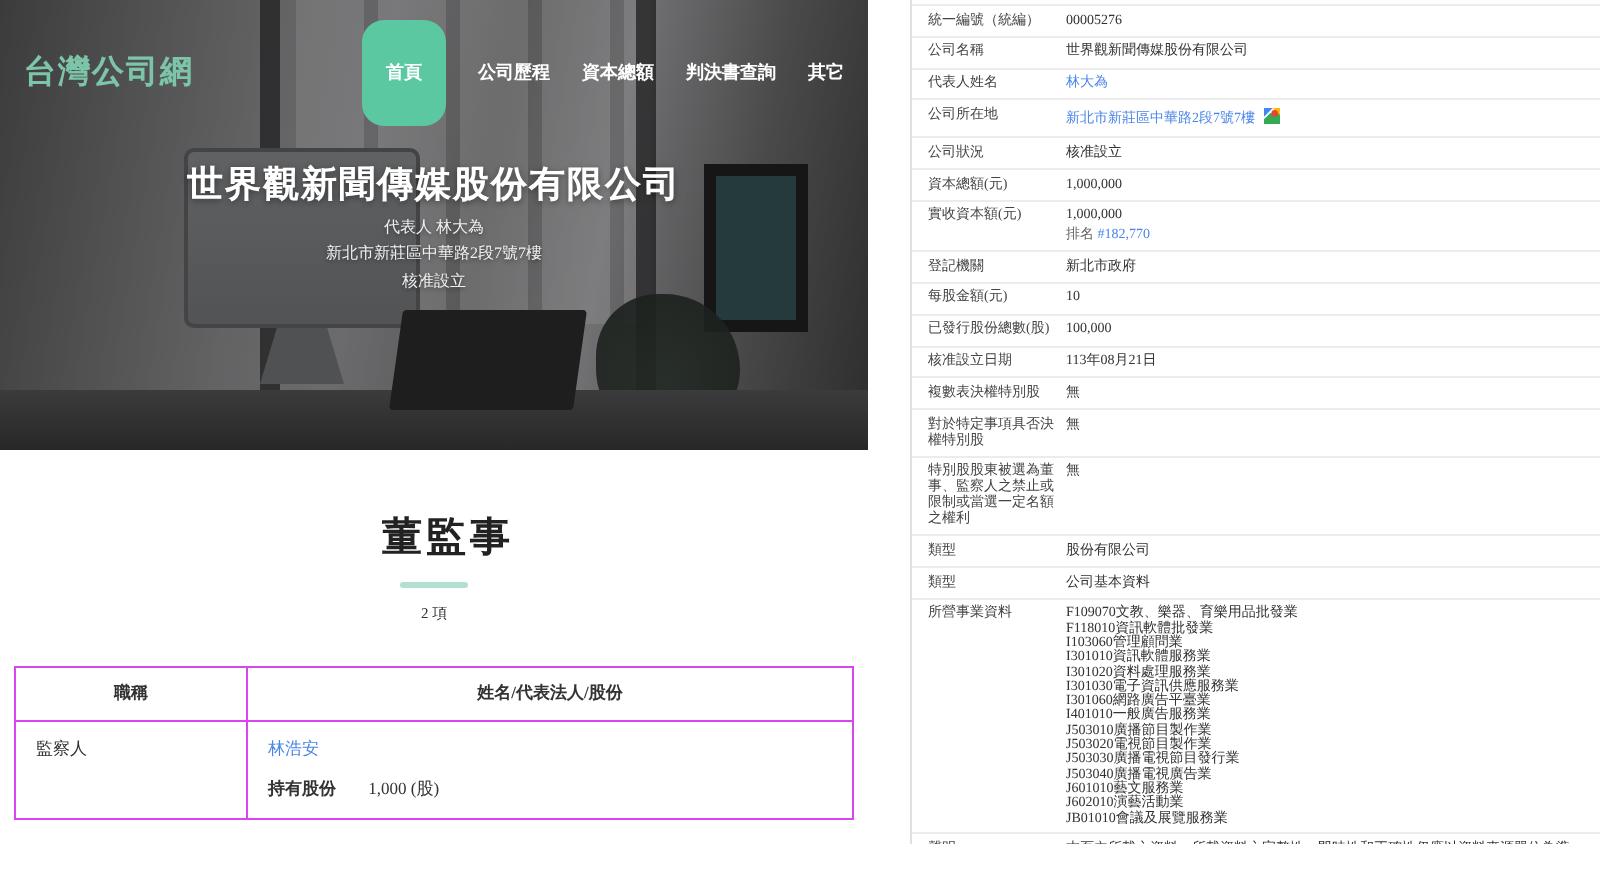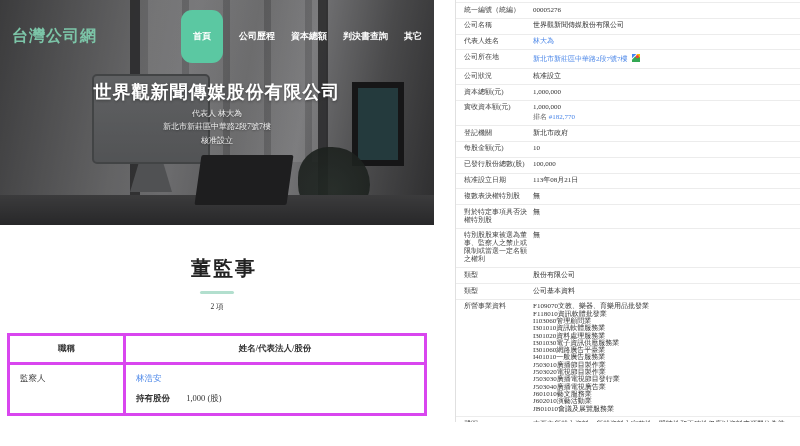--- a/index.html
+++ b/index.html
@@ -44,21 +44,21 @@
   .hero-line { font-size:8px; color:#f0f0f0; margin-top:5.5px; line-height:8px;
     text-shadow:0 1px 2px rgba(0,0,0,.4); }
   .hero-line.first { margin-top:15px; }
 
   .board-section { padding-top:30px; text-align:center; }
   .board-title { font-size:20px; font-weight:bold; color:#222; letter-spacing:2px;margin-left:14px; }
   .board-underline { width:34px; height:3px; background:#b2dfce; margin:9px auto 0; border-radius:2px; }
   .board-count { font-size:7.5px; color:#333; margin-top:8px; }
 
   table.board { border-collapse:collapse; margin:21px 0 0 7px; width:420px; table-layout:fixed; }
-  table.board th, table.board td { border:3px solid #d946ef; }
+  table.board th, table.board td { border:1px solid #d946ef; }
   table.board th { font-size:8.5px; font-weight:bold; color:#333; padding:7px 4px; text-align:center; background:#fff; }
   th.col-title { width:116px; }
   table.board td { vertical-align:top; padding:8px 10px; text-align:left; }
   tr.row-alt td { background:#f4f4f4; }
   .cell-title { font-size:8.5px; color:#333; }
   .person-name { font-size:8.5px; color:#4a86e8; cursor:pointer; }
   .shares-line { margin-top:8px; font-size:8.5px; color:#333; }
   .shares-label { font-weight:bold; }
   .shares-value { margin-left:14px; }
 

